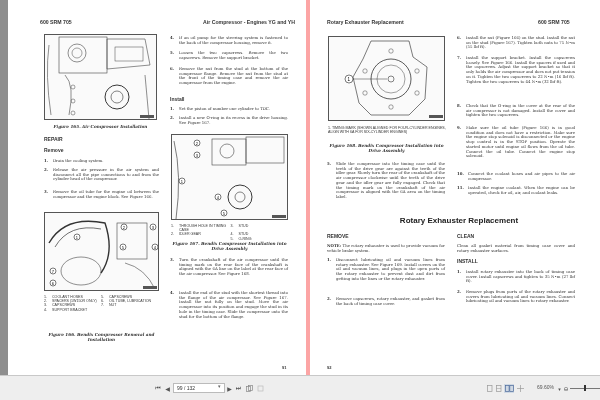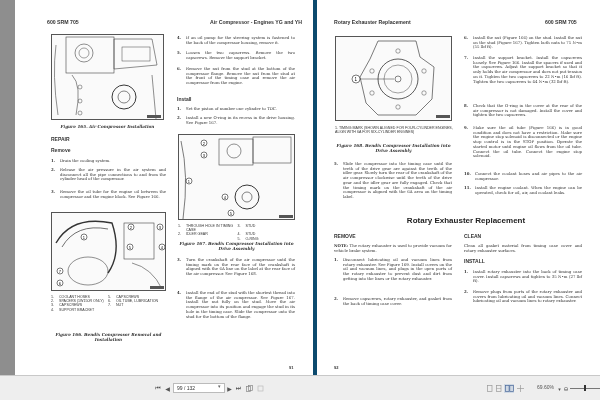--- a/index.html
+++ b/index.html
@@ -1,17 +1,17 @@
 <!DOCTYPE html>
 <html><head>
 <meta charset="utf-8">
 <style>
 *{box-sizing:border-box;margin:0;padding:0}
 html,body{width:600px;height:400px;overflow:hidden;background:#8e8e8e;font-family:"DejaVu Serif",serif;color:#222}
-#viewer{position:absolute;left:15px;top:0;width:488px;height:375px;background:#0c4a6e}
+#viewer{position:absolute;left:8px;top:0;width:488px;height:375px;background:#fca5a5}
 .page{position:absolute;top:0;height:375px;background:#fff;overflow:hidden}
 #page-left{left:0;width:298px}
 #page-right{left:302px;width:298px}
 .runhead{position:absolute;top:19px;font-family:"Liberation Sans",sans-serif;font-weight:bold;font-size:5.2px;color:#333}
 .ser{font-family:"DejaVu Serif",serif;font-size:3.9px;line-height:4.7px;color:#333}
 .fig{position:absolute;border:1px solid #555;background:#fafafa;overflow:hidden}
 .figcap{position:absolute;font-family:"DejaVu Serif",serif;font-style:italic;font-weight:bold;font-size:4.2px;line-height:5px;text-align:center;color:#333}
 .step{position:absolute;display:flex}
 .step .n{width:9px;font-weight:bold;flex-shrink:0}
 .step .t{text-align:justify}

